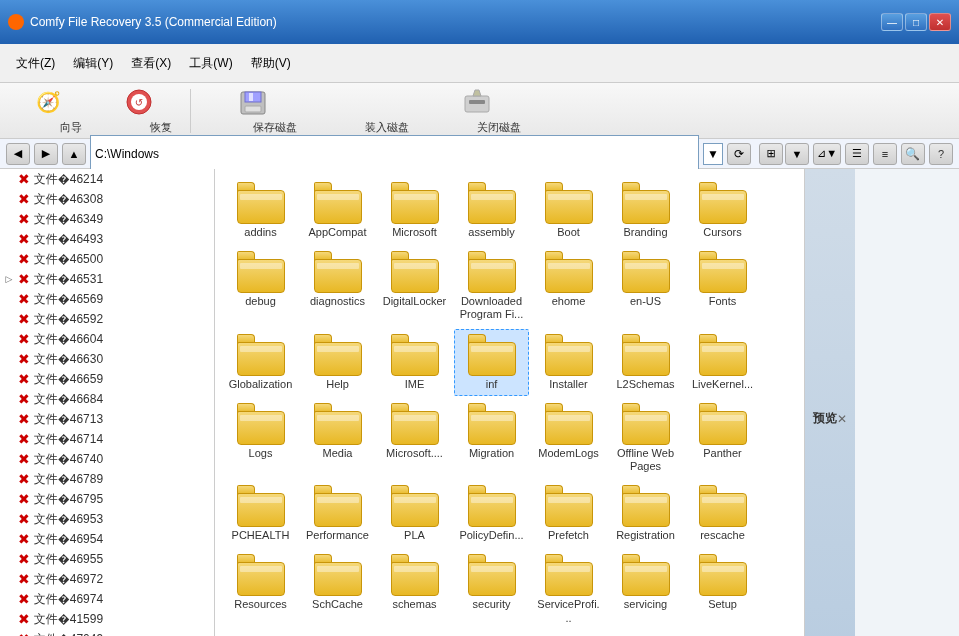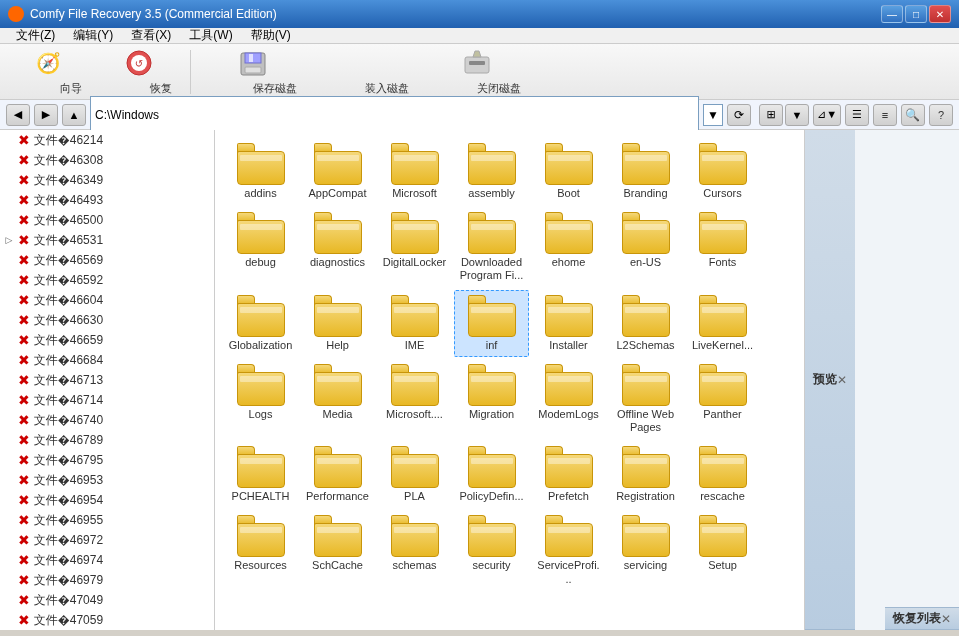--- a/index.html
+++ b/index.html
@@ -6,41 +6,41 @@
     body { font-family: 'Segoe UI', Tahoma, sans-serif; font-size: 12px; background: #d4d0c8; width: 959px; height: 636px; overflow: hidden; }
 
     
     .title-bar {
       background: linear-gradient(to bottom, #4a90d9, #2060b0);
       color: white;
       padding: 4px 8px;
       display: flex;
       align-items: center;
       justify-content: space-between;
-      height: 28px;
+      height: 44px;
     }
     .title-bar-left { display: flex; align-items: center; gap: 6px; font-size: 12px; }
     .title-bar-icon { width: 16px; height: 16px; background: #ff6600; border-radius: 50%; }
     .title-bar-buttons { display: flex; gap: 2px; }
     .title-bar-btn {
       width: 22px; height: 18px; border: 1px solid rgba(255,255,255,0.4);
       border-radius: 3px; color: white; font-size: 10px; cursor: pointer;
       display: flex; align-items: center; justify-content: center;
       background: linear-gradient(to bottom, #5aa0e0, #3070c0);
     }
     .title-bar-btn.close { background: linear-gradient(to bottom, #e05050, #c03030); }
 
     
     .menu-bar {
       background: #f0f0f0;
       padding: 2px 8px;
       display: flex;
       gap: 2px;
       border-bottom: 1px solid #ccc;
-      height: 16px;
+      height: 39px;
       align-items: center;
     }
     .menu-item { padding: 2px 8px; cursor: pointer; font-size: 12px; }
 
     
     .toolbar {
       background: linear-gradient(to bottom, #f8f8f8, #e8e8e8);
       padding: 4px 8px;
       display: flex;
       align-items: center;
@@ -351,21 +351,21 @@
       <span class="sidebar-text">文件�46972</span>
     </div>
     <div class="sidebar-item">
       <span class="sidebar-arrow"> </span>
       <span class="error-icon">✖</span>
       <span class="sidebar-text">文件�46974</span>
     </div>
     <div class="sidebar-item">
       <span class="sidebar-arrow"> </span>
       <span class="error-icon">✖</span>
-      <span class="sidebar-text">文件�46979</span>
+      <span class="sidebar-text">文件�41599</span>
     </div>
     <div class="sidebar-item">
       <span class="sidebar-arrow"> </span>
       <span class="error-icon">✖</span>
       <span class="sidebar-text">文件�47049</span>
     </div>
     <div class="sidebar-item">
       <span class="sidebar-arrow"> </span>
       <span class="error-icon">✖</span>
       <span class="sidebar-text">文件�47059</span>

